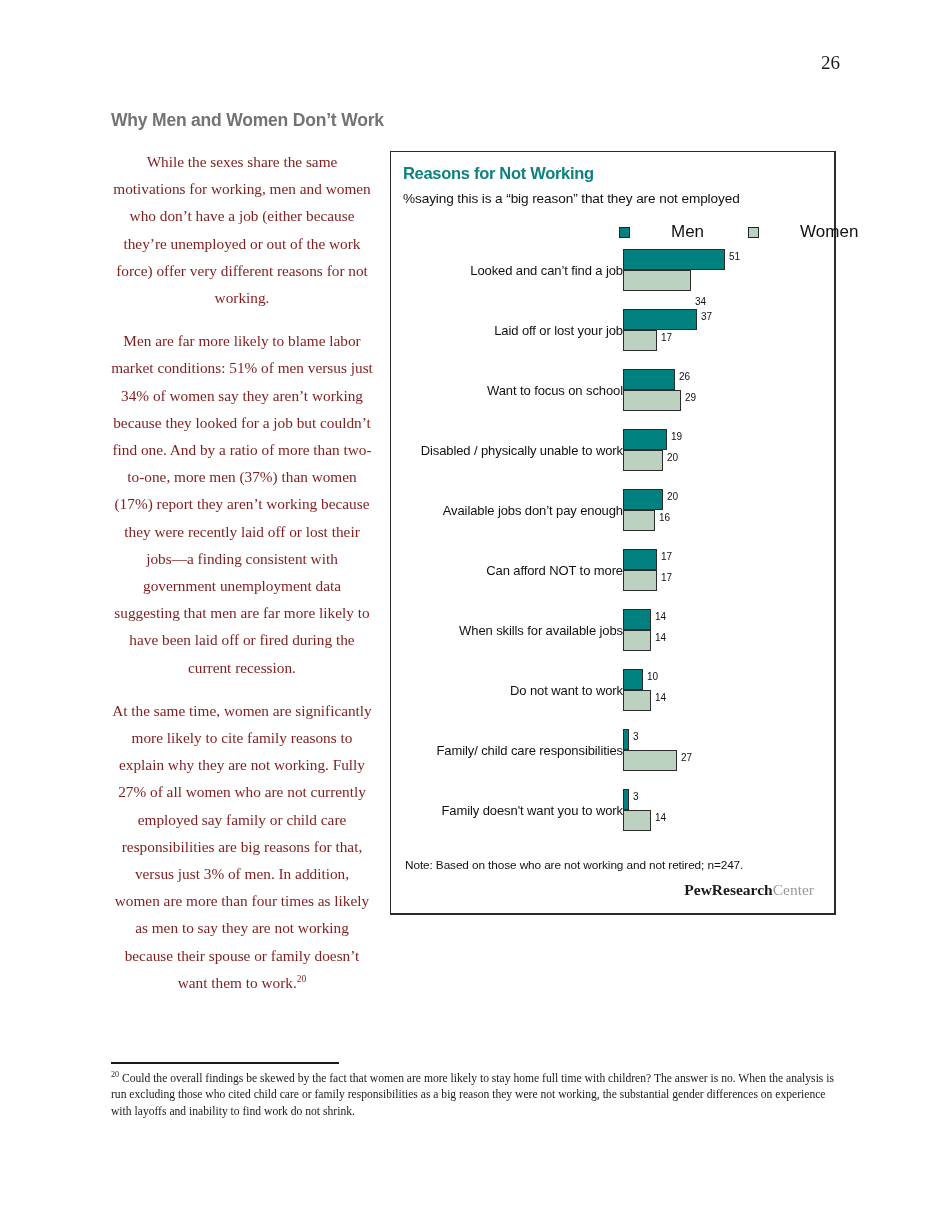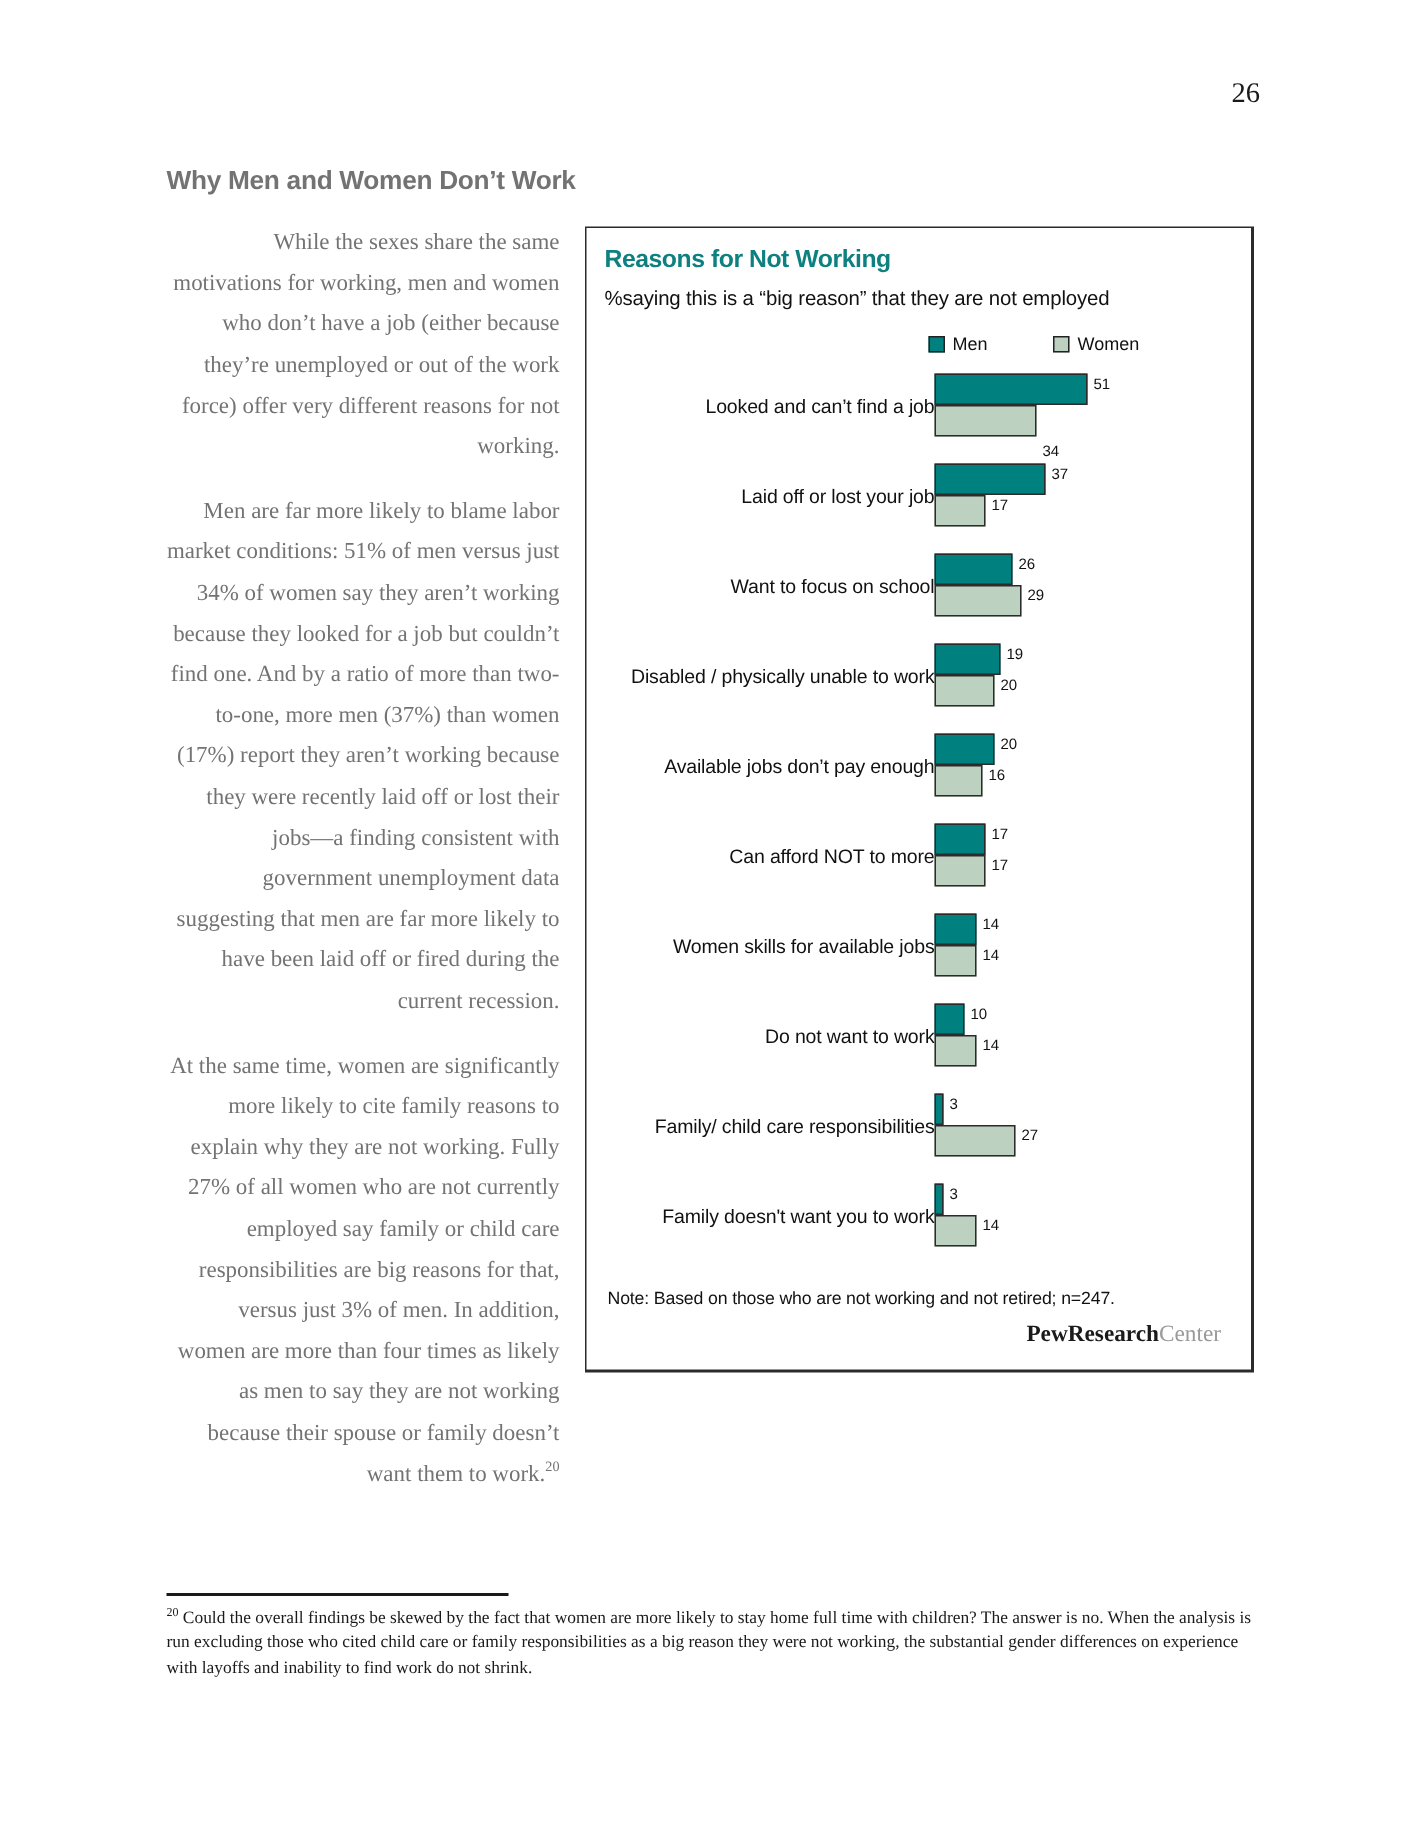--- a/index.html
+++ b/index.html
@@ -42,23 +42,23 @@
   .body-column {
     position: absolute;
     left: 111px;
     top: 148px;
     width: 262px;
   }
   .body-para {
     font-family: "Liberation Serif", serif;
     font-size: 15.3px;
     line-height: 27.2px;
-    color: #737373;
+    color: #7f1d1d;
     margin: 0 0 16px 0;
-    text-align: right;
+    text-align: center;
   }
   .body-para sup {
     font-size: 9.5px;
     vertical-align: super;
     line-height: 0;
   }
 
   
   .chart-panel {
     position: absolute;
@@ -110,22 +110,23 @@
     width: 11px;
     height: 11px;
     border: 1px solid #222;
     margin-right: 5px;
     box-sizing: border-box;
   }
   .legend-swatch.men   { background: #00807F; }
   .legend-swatch.women { background: #BDD1C0; }
   .legend-label {
     font-family: "Liberation Sans", sans-serif;
-    font-size: 12px;
+    font-size: 17px;
     color: #111;
+    margin-left: 36px;
   }
 
   
   .plot {
     position: absolute;
     left: 0;
     top: 97px;
     width: 446px;
   }
   .bar-row {
@@ -327,21 +328,21 @@
             <div class="bar men" style="width: 34px;"></div>
             <span class="bar-value" style="left: 38px;">17</span>
           </div>
           <div class="bar-wrap">
             <div class="bar women" style="width: 34px;"></div>
             <span class="bar-value" style="left: 38px;">17</span>
           </div>
         </div>
       </div>
       <div class="bar-row">
-        <div class="row-label">Women skills for available jobs</div>
+        <div class="row-label">When skills for available jobs</div>
         <div class="bars">
           <div class="bar-wrap">
             <div class="bar men" style="width: 28px;"></div>
             <span class="bar-value" style="left: 32px;">14</span>
           </div>
           <div class="bar-wrap">
             <div class="bar women" style="width: 28px;"></div>
             <span class="bar-value" style="left: 32px;">14</span>
           </div>
         </div>

